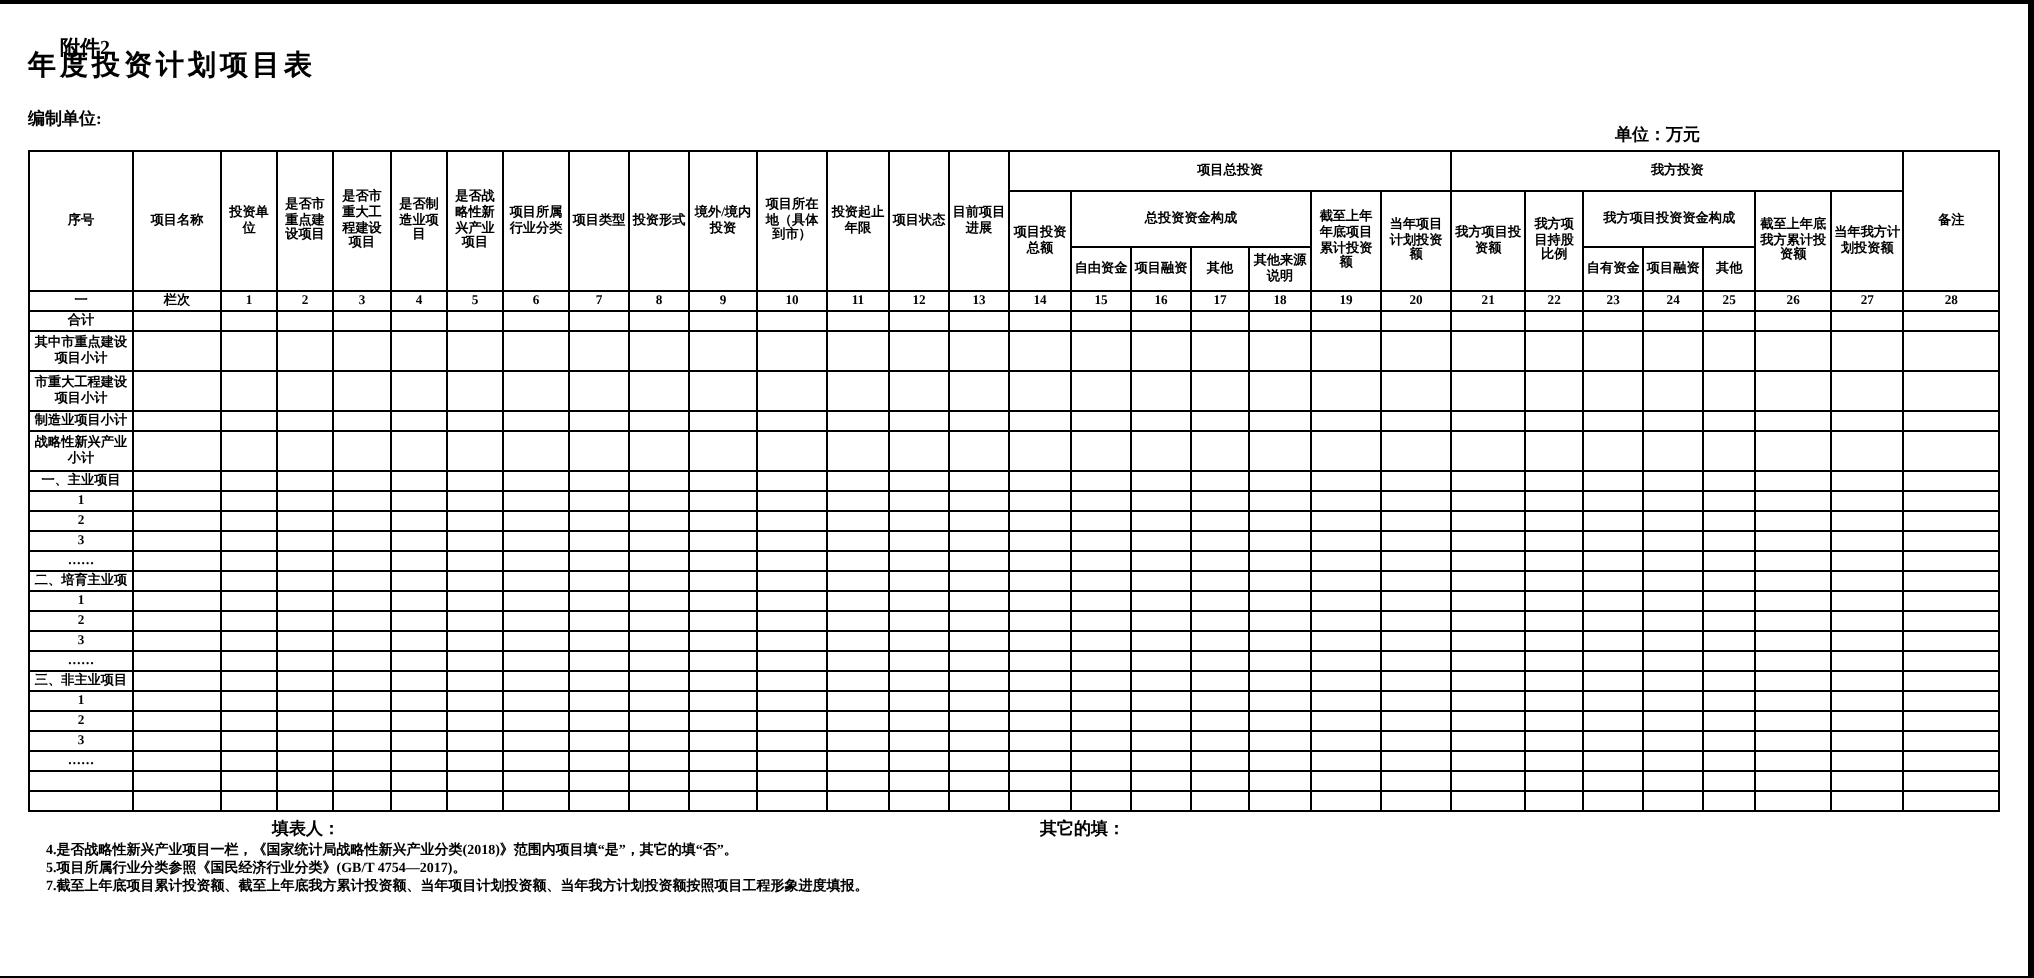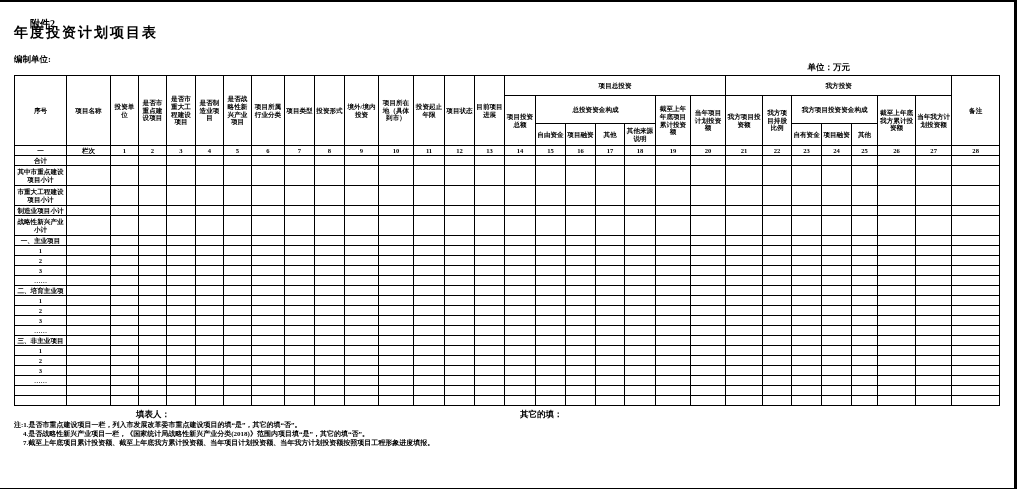--- a/index.html
+++ b/index.html
@@ -856,16 +856,16 @@
       </tr>
     </tbody>
 </table>
 
 <div class="footerline">
   <span class="fill-label">填表人：</span>
   <span class="contact-label">其它的填：</span>
 </div>
 
 <div class="notes" id="notes">
-    <div class="note-line">注:1.是否市重点建设项目一栏，列入市发展改革委市重点建设项目的填“是”，其它的填“否”。</div>
     <div class="note-line indent">4.是否战略性新兴产业项目一栏，《国家统计局战略性新兴产业分类(2018)》范围内项目填“是”，其它的填“否”。</div>
+    <div class="note-line indent">5.项目所属行业分类参照《国民经济行业分类》(GB/T 4754—2017)。</div>
     <div class="note-line indent">7.截至上年底项目累计投资额、截至上年底我方累计投资额、当年项目计划投资额、当年我方计划投资额按照项目工程形象进度填报。</div>
   </div>
 
 </body></html>

